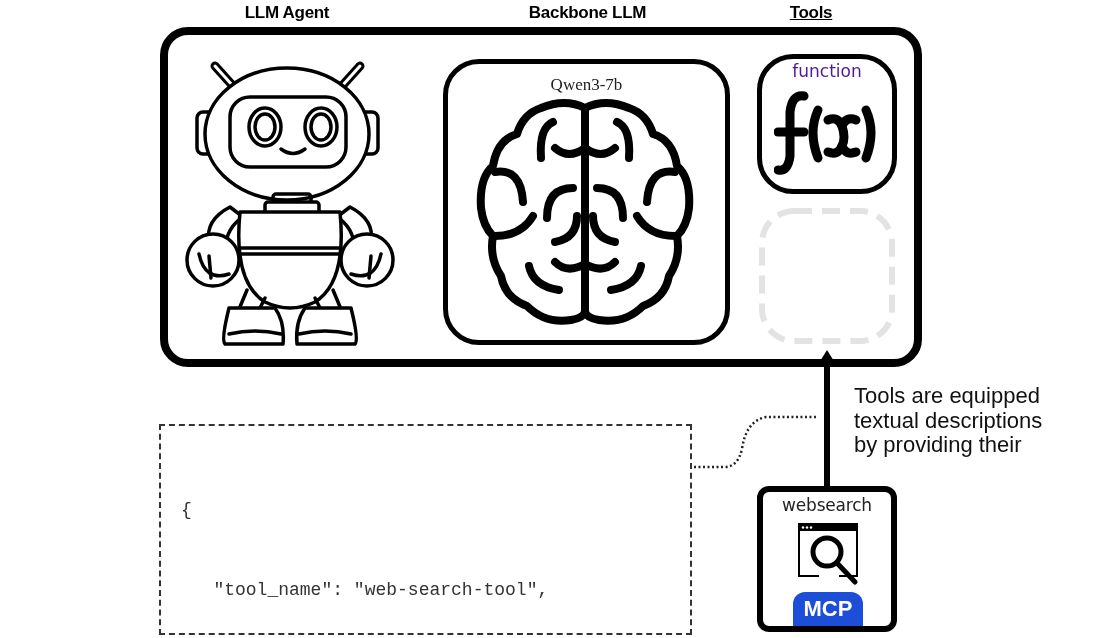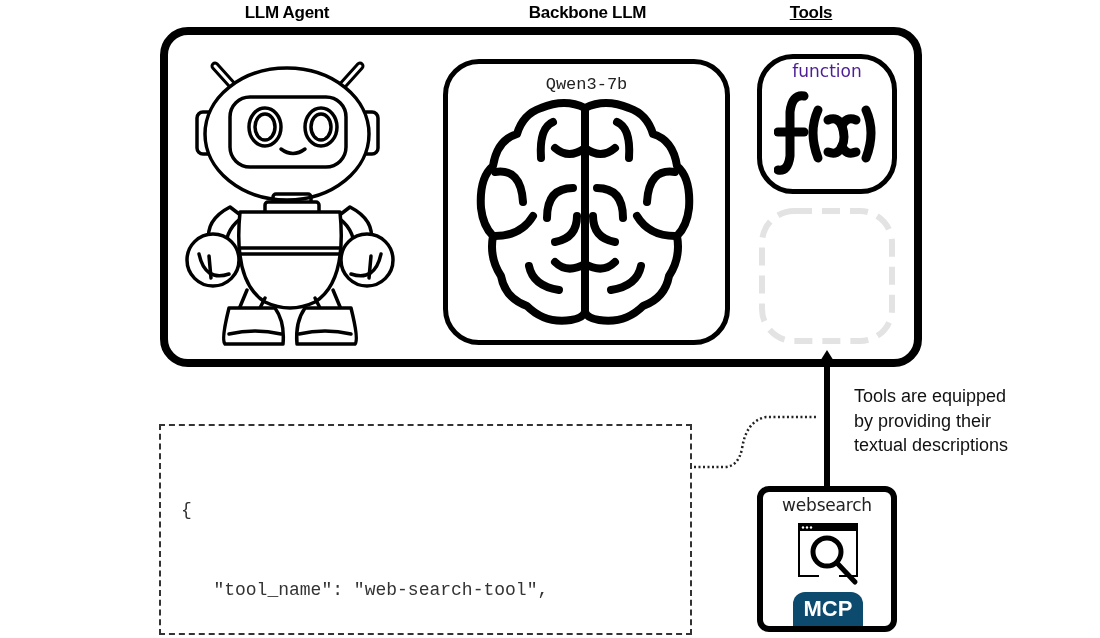--- a/index.html
+++ b/index.html
@@ -7,39 +7,39 @@
            font-family: "Liberation Sans", sans-serif; color: #000; }
     .abs { position: absolute; }
     .heading { position: absolute; top: 0; font-family: "Liberation Sans", sans-serif;
                font-weight: bold; font-size: 17px; line-height: 26px; text-align: center;
                letter-spacing: -0.3px; }
     .main-frame { position: absolute; left: 160px; top: 27px; width: 762px; height: 340px;
                   border: 8px solid #000; border-radius: 28px; box-sizing: border-box; background:#fff; }
     .brain-box { position: absolute; left: 443px; top: 59px; width: 287px; height: 286px;
                  border: 5px solid #000; border-radius: 36px; box-sizing: border-box; }
     .brain-label { position: absolute; left: 0; right: 0; top: 11px; text-align: center;
-                   font-family: Liberation Mono, monospace; font-size: 17px; color: #222; }
+                   font-family: Liberation Serif, serif; font-size: 17px; color: #222; }
     .fn-box { position: absolute; left: 757px; top: 54px; width: 140px; height: 140px;
               border: 5px solid #000; border-radius: 36px; box-sizing: border-box; }
     .fn-label { position: absolute; left: 0; right: 0; top: 2px; text-align: center;
                 font-family: "DejaVu Sans", sans-serif; font-size: 17px; color: #4c1d95; }
     .empty-slot { position: absolute; left: 757px; top: 206px; width: 140px; height: 140px; }
     .code-box { position: absolute; left: 159px; top: 424px; width: 533px; height: 211px;
                 border: 2px dashed #333; box-sizing: border-box; }
     .code { position: absolute; left: 20px; top: 18px; margin: 0;
             font-family: "Liberation Mono", monospace; font-size: 18px; line-height: 26.5px;
             color: #333; white-space: pre; }
     .note { position: absolute; left: 854px; top: 384px; width: 200px;
-            font-family: "Liberation Sans", sans-serif; font-size: 18px; line-height: 24.5px; color: #111; }
+            font-family: "Liberation Sans", sans-serif; font-size: 22px; line-height: 24.5px; color: #111; }
     .ws-box { position: absolute; left: 757px; top: 486px; width: 140px; height: 146px;
               border: 6px solid #000; border-radius: 12px; box-sizing: border-box; overflow: hidden; background:#fff; }
     .ws-label { position: absolute; left: 0; right: 0; top: 3px; text-align: center;
                 font-family: "DejaVu Sans", sans-serif; font-size: 17px; color: #222; letter-spacing: -0.2px; }
     .mcp-badge { position: absolute; left: 30px; top: 100px; width: 70px; height: 44px;
-                 background: #0c4a6e; border-radius: 12px 12px 0 0; color: #fff;
+                 background: #1d4ed8; border-radius: 12px 12px 0 0; color: #fff;
                  font-family: "Liberation Sans", sans-serif; font-weight: bold; font-size: 22px;
                  text-align: center; line-height: 34px; }
   </style>
 </head>
 <body>
 
 <div class="heading" style="left:222px; width:130px;">LLM Agent</div>
 <div class="heading" style="left:500px; width:175px;">Backbone LLM</div>
 <div class="heading" style="left:771px; width:80px;text-decoration:underline;">Tools</div>
 
@@ -152,22 +152,22 @@
   <line x1="15" y1="14" x2="15" y2="138" stroke="#000" stroke-width="6"></line>
   <polygon points="15,0 5,16 25,16" fill="#000"></polygon>
 </svg>
 
 <svg class="abs" style="left:690px; top:405px;" width="130" height="70" viewBox="0 0 130 70">
   <path d="M4 62 L34 62 Q48 62 52 44 Q56 16 76 12 L126 12" fill="none" stroke="#222" stroke-width="2.5" stroke-dasharray="2 2.5"></path>
 </svg>
 
 <div class="note">
   <div>Tools are equipped</div>
+  <div>textual descriptions</div>
   <div>by providing their</div>
-  <div>textual descriptions</div>
 </div>
 
 <div class="code-box">
   <div class="code">
     <div>{</div>
     <div>   "tool_name": "web-search-tool",</div>
     
     
     
     

